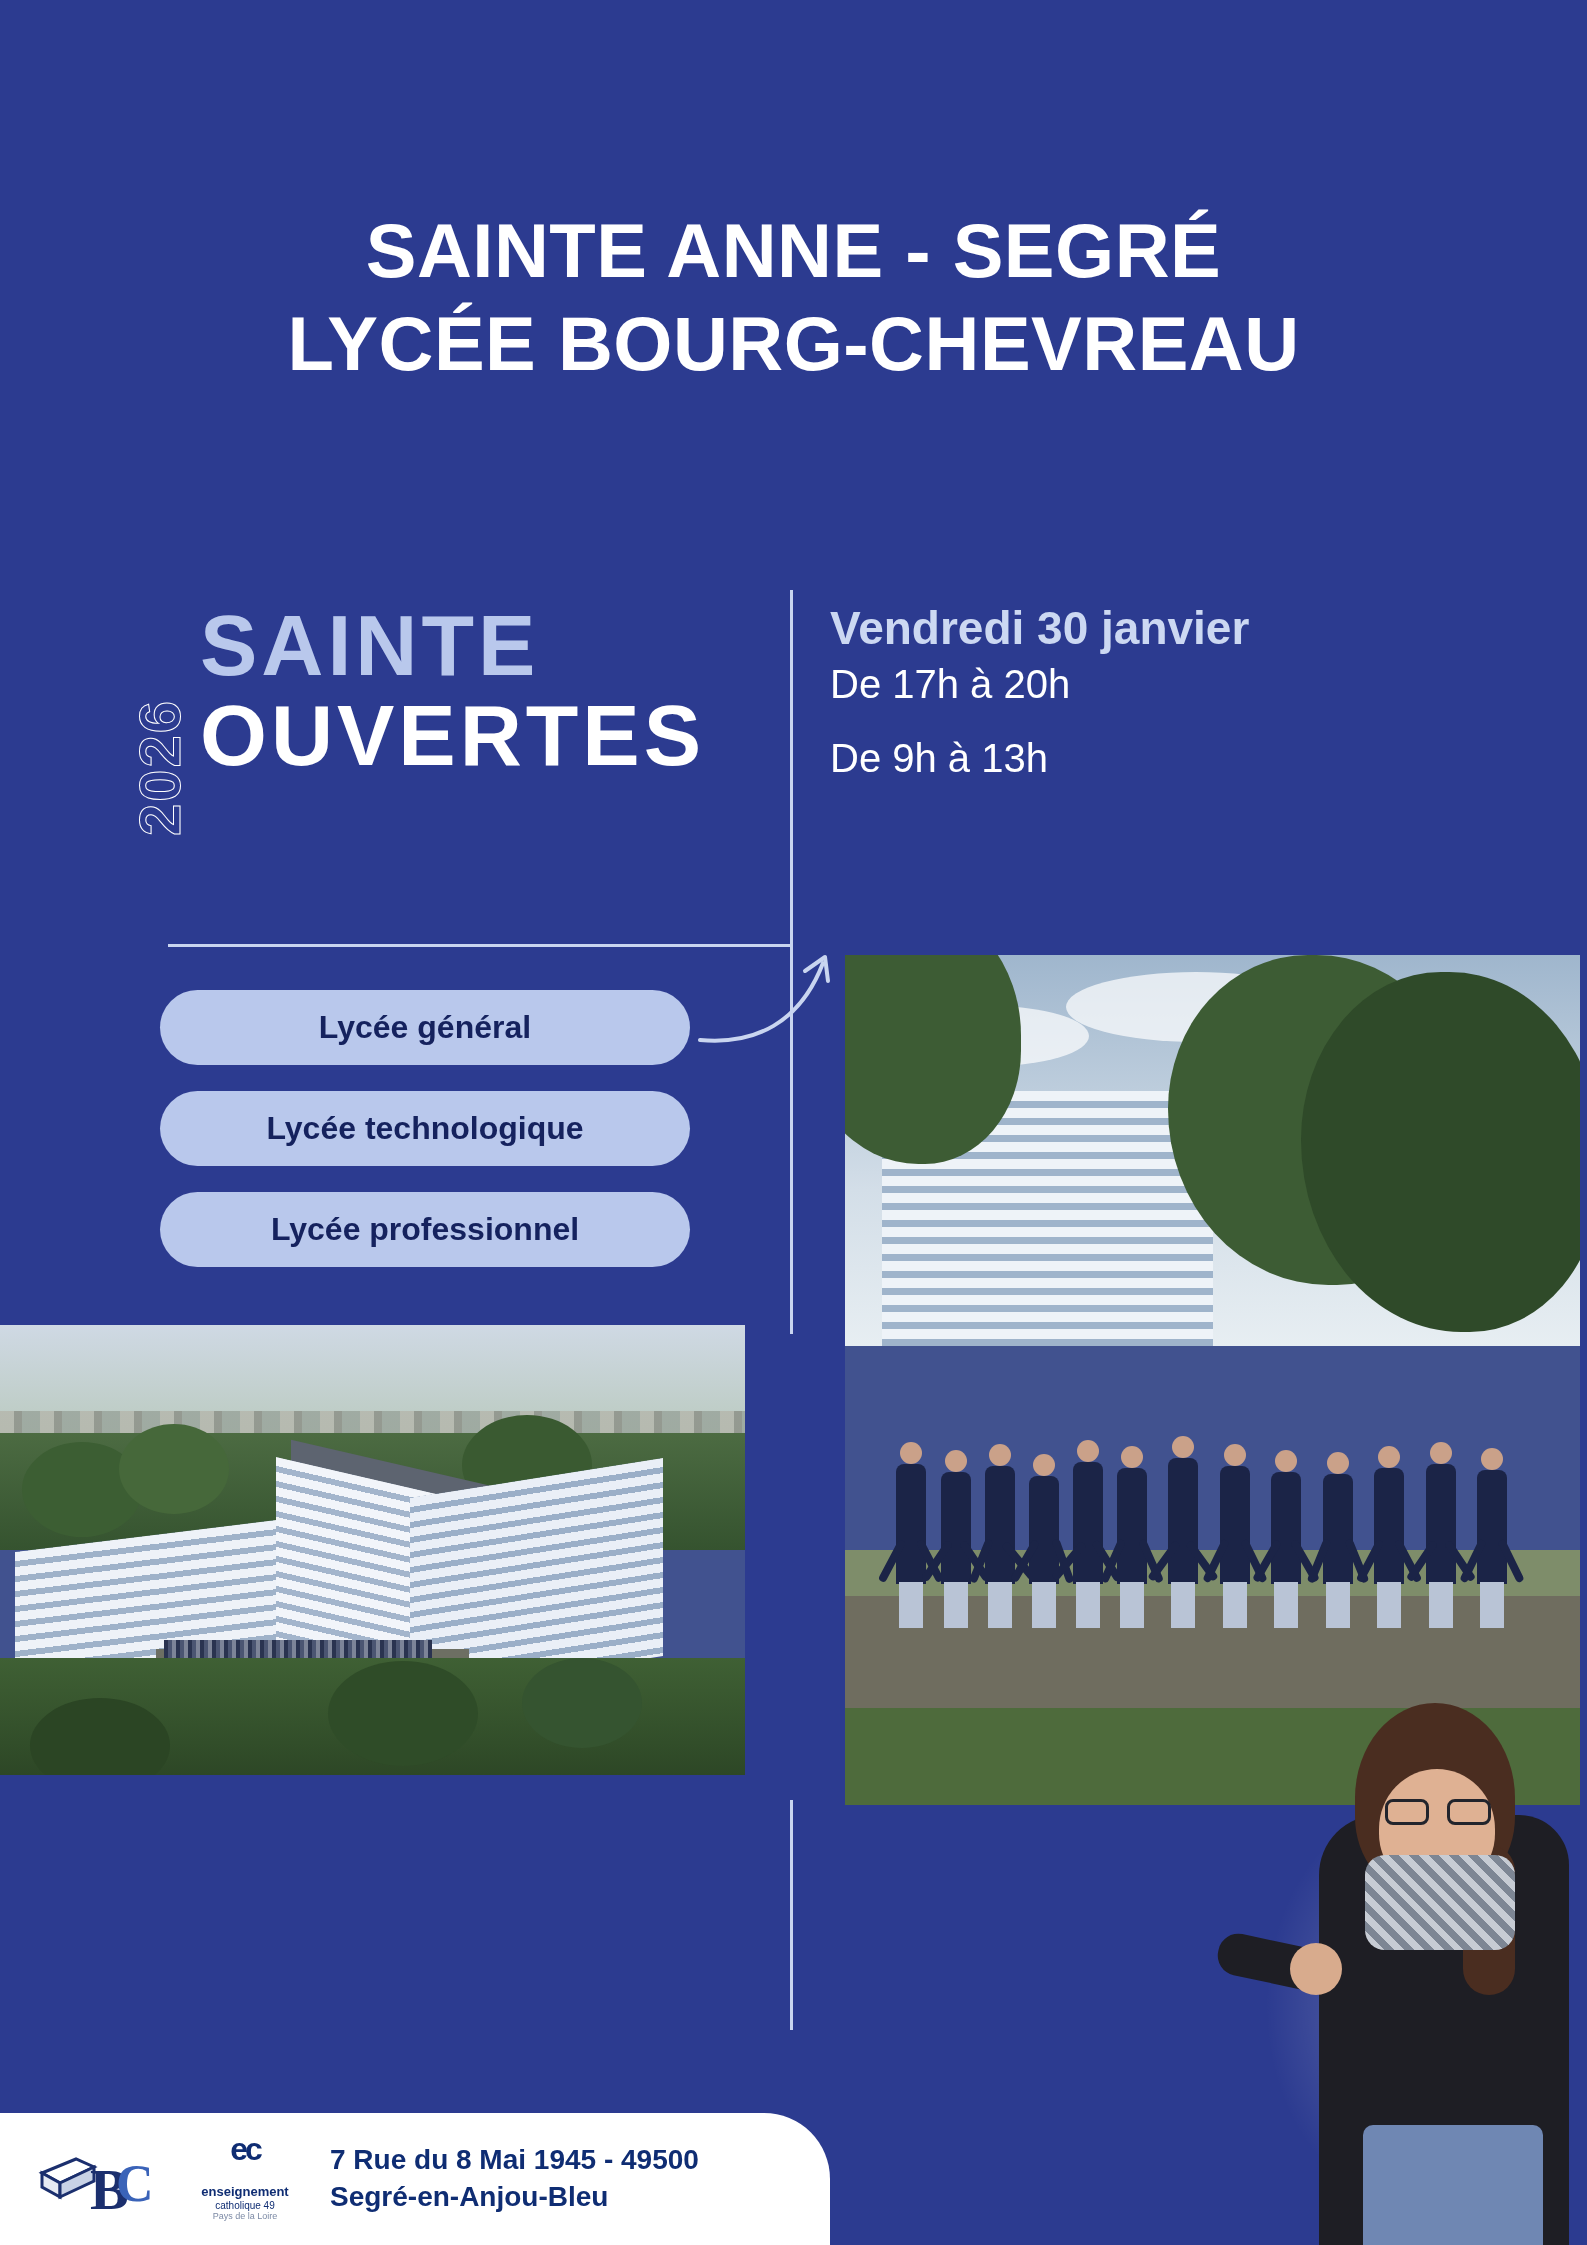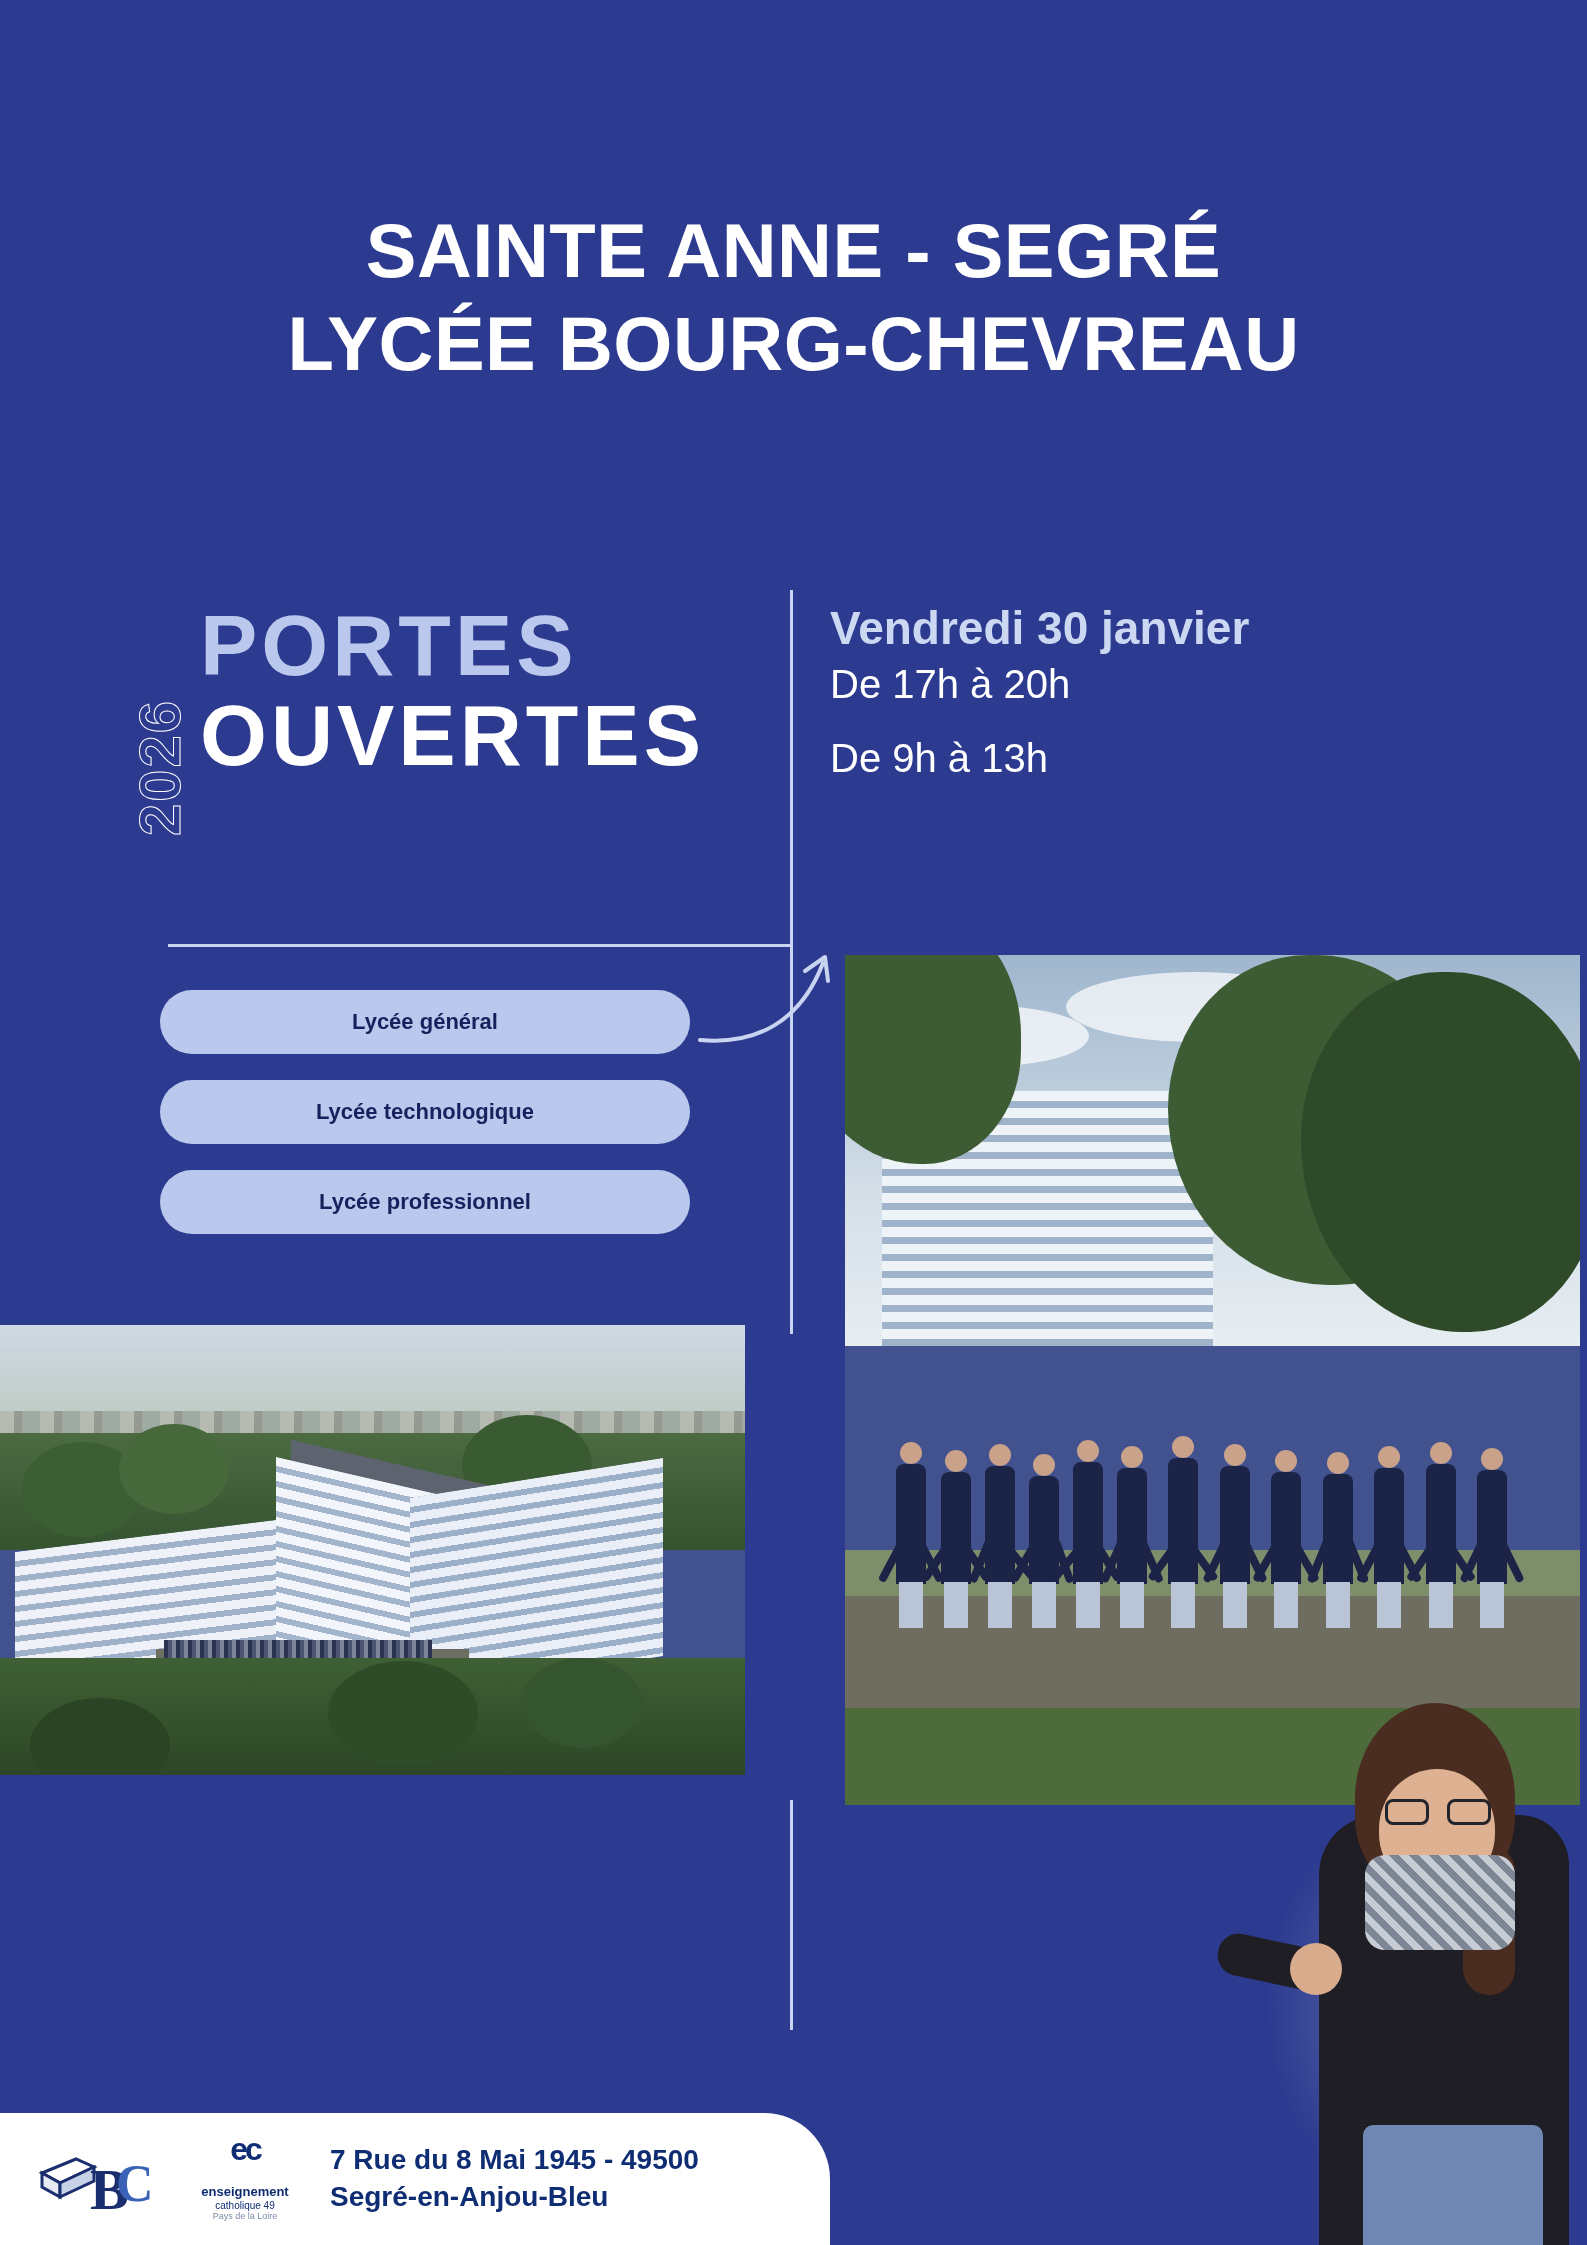--- a/index.html
+++ b/index.html
@@ -139,21 +139,21 @@
     position: absolute;
     left: 160px;
     top: 990px;
     width: 530px;
   }
   .pill {
     background: #b9c8ec;
     color: #15225e;
     border-radius: 40px;
     text-align: center;
-    font-size: 22px;
+    font-size: 32px;
     font-weight: bold;
     padding: 19px 10px;
     margin-bottom: 26px;
   }
 
   
   .arrow {
     position: absolute;
     left: 695px;
     top: 945px;
@@ -286,21 +286,21 @@
 <div id="poster">
 
   <div class="title-block">
     <div class="title-line">SAINTE ANNE - SEGRÉ</div>
     <div class="title-line">LYCÉE BOURG-CHEVREAU</div>
   </div>
 
   <div class="po-wrap">
     <div class="year">2026</div>
     <div class="po-text">
-      <div class="po-line1">PORTES</div>
+      <div class="po-line1">SAINTE</div>
       <div class="po-line2">OUVERTES</div>
     </div>
   </div>
 
   <div class="v-divider"></div>
   <div class="h-divider"></div>
   <div class="v-divider-2"></div>
   <div class="v-divider-3"></div>
 
   <div class="dates">

